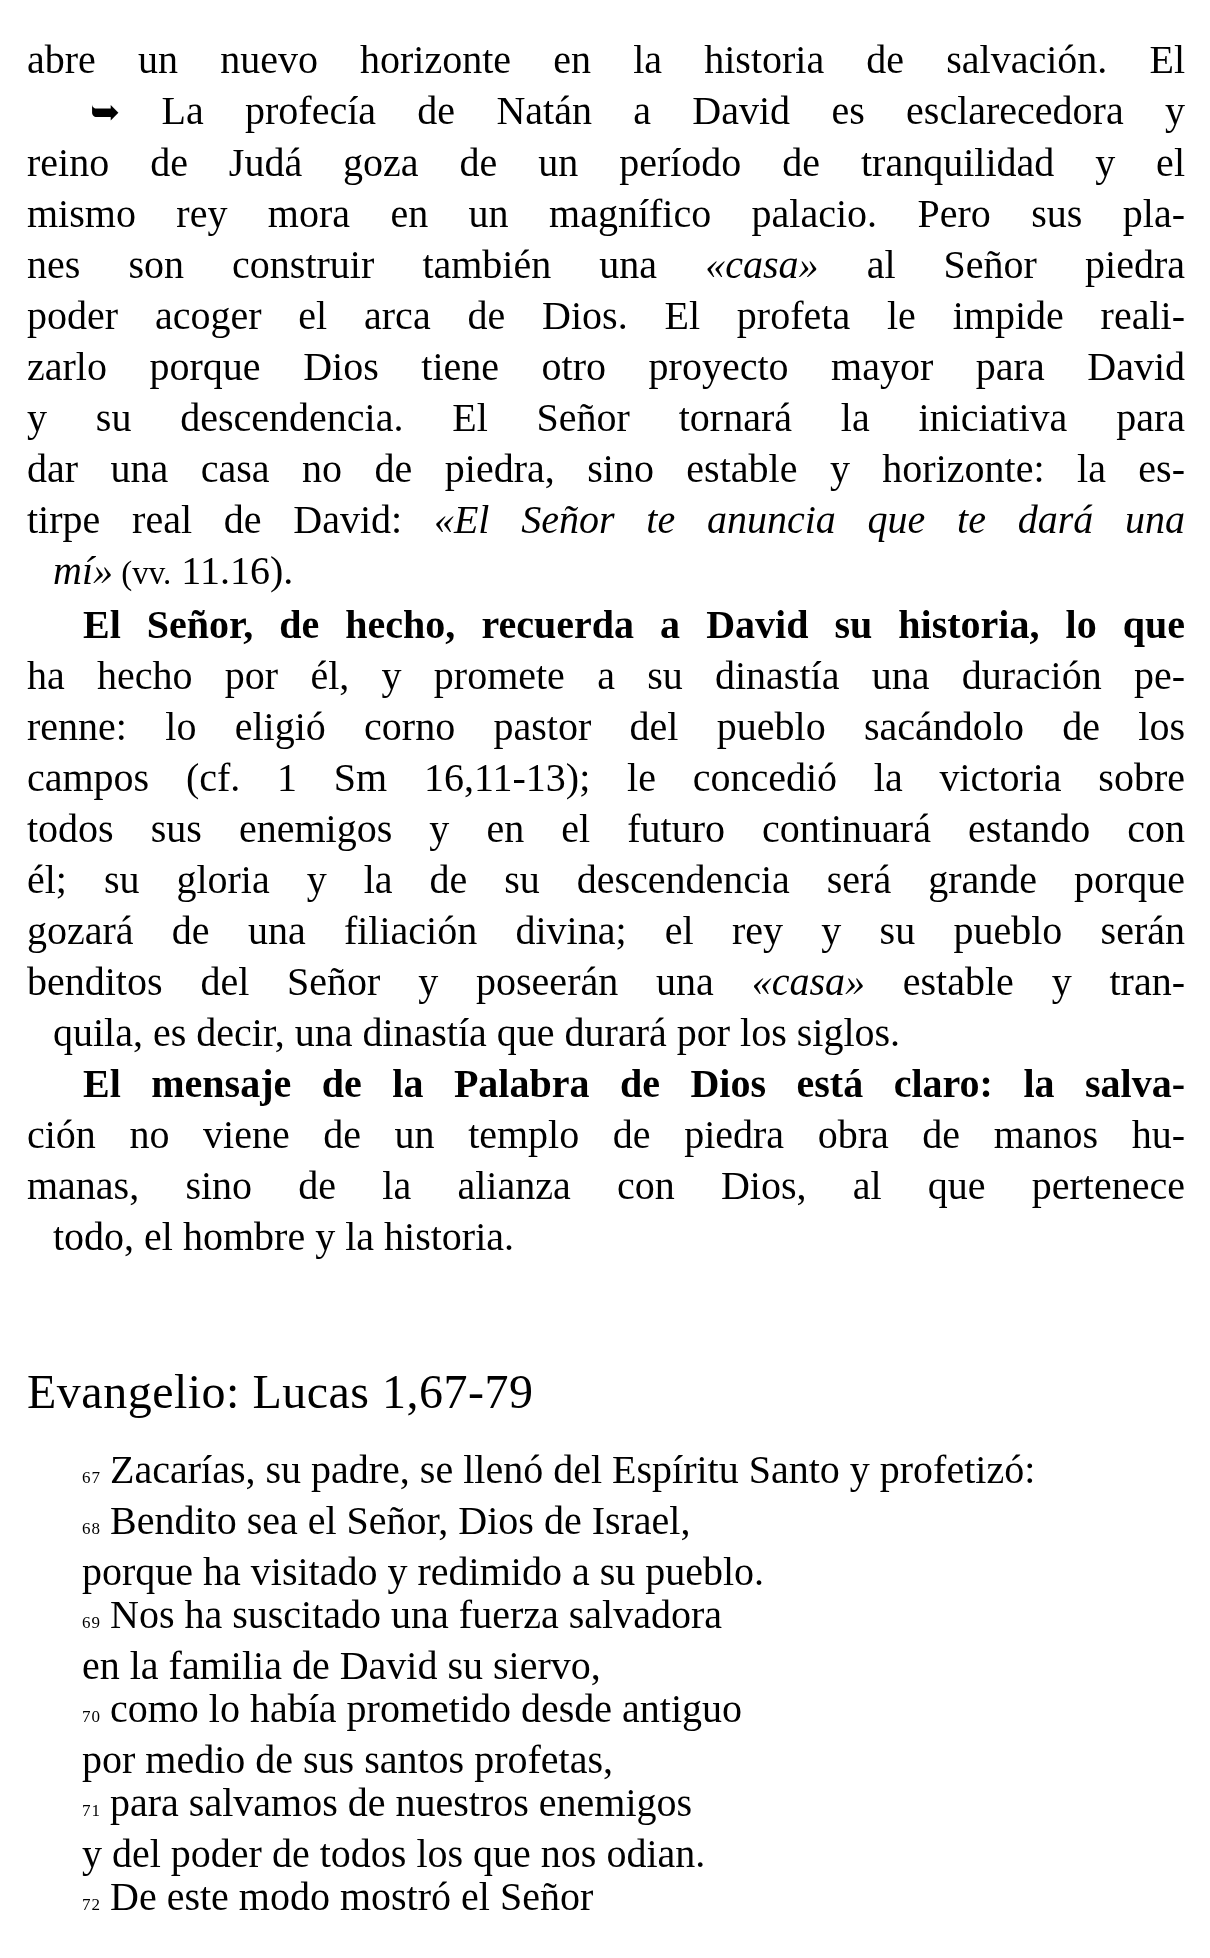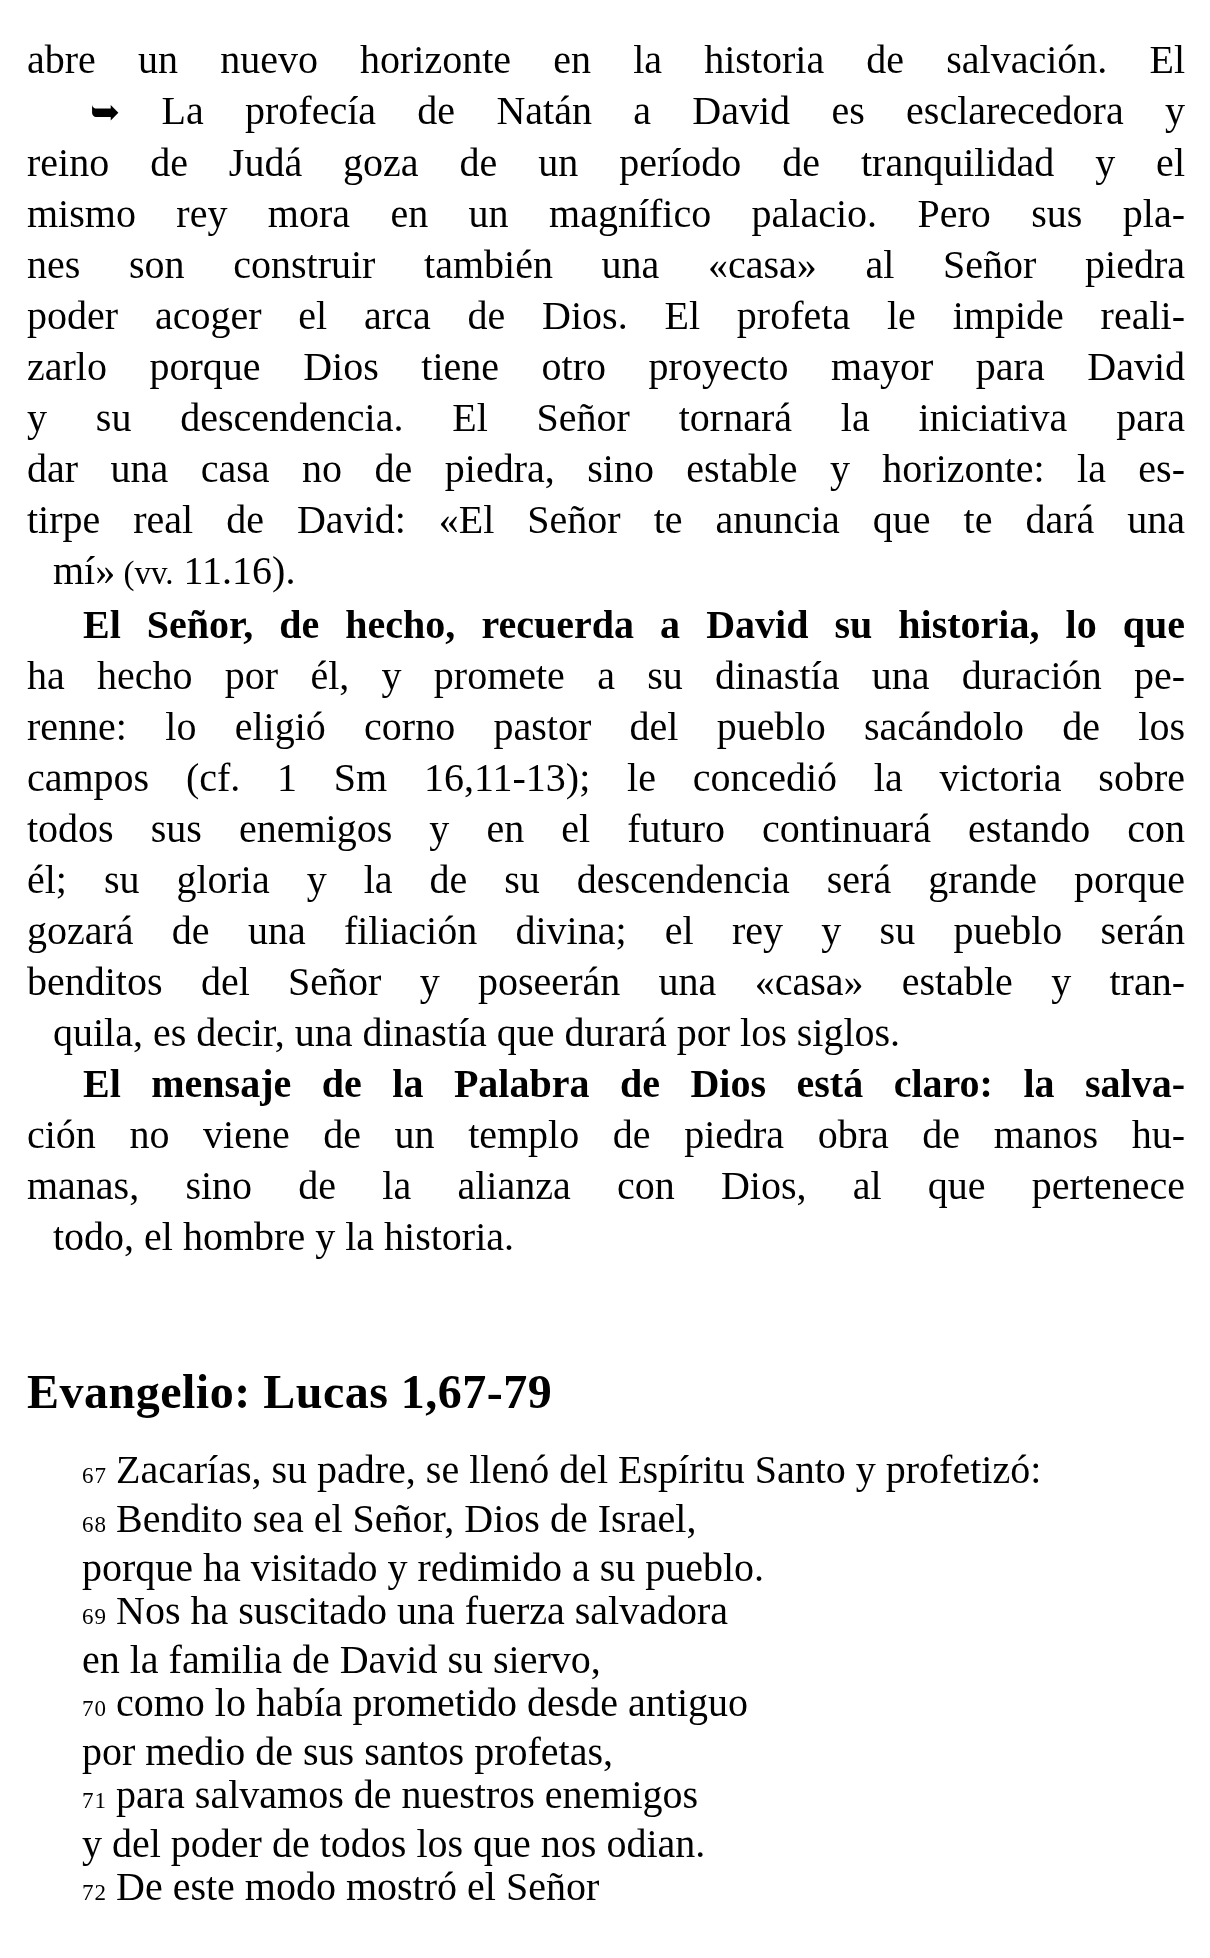--- a/index.html
+++ b/index.html
@@ -13,38 +13,38 @@
   .content{padding:34px 25px 0 27px;}
   .para{margin:0;}
   .line{
     font-size:40px;line-height:51px;
     white-space:normal;
   }
   .line.j{text-align:justify;text-align-last:justify;}
   .line.l{text-align:left;margin-left:26px;}
   .ind{text-indent:56px;font-weight:bold;}
   .ind-arrow{text-indent:63px;}
-  .it{}
+  .it{font-style:italic;}
   .sm{font-size:33px;}
   .marker{
     font-family:"DejaVu Sans",sans-serif;
     font-size:36px;
   }
   .heading{
     margin-top:104px;
-    font-size:48px;font-weight:bold;line-height:52px;
+    font-size:48px;font-weight:normal;line-height:52px;
     letter-spacing:0.5px;
   }
   .verses{margin-top:30px;padding-left:55px;}
   .verse-line{
     font-size:40px;line-height:43px;
     white-space:nowrap;text-align:left;
   }
   .vnum{
-    font-size:23px;
+    font-size:17px;
     margin-right:9px;
     letter-spacing:1px;
   }
 </style>
 </head>
 <body>
 
 <div class="page">
   <div class="content">
 

